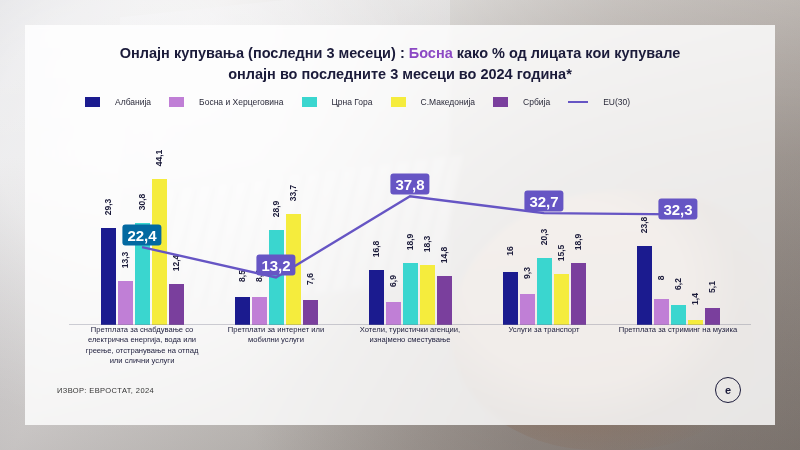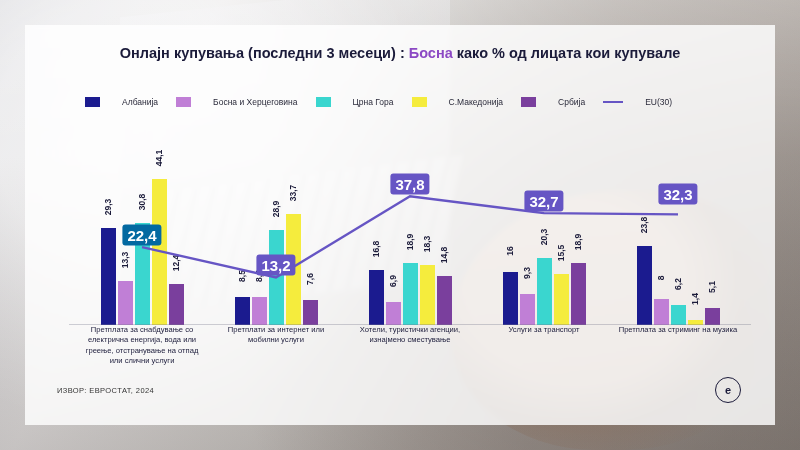--- a/index.html
+++ b/index.html
@@ -59,21 +59,21 @@
     color: #1b1b3a;
   }
   .title .accent { color: #8c49c4; }
 
   
   .legend {
     position: absolute; left: 60px; right: 40px; top: 72px;
     display: flex; align-items: center; gap: 18px;
     font-size: 8.5px; color: #2a2a3a;
   }
-  .legend-item { display: flex; align-items: center; gap: 22px; white-space: nowrap; }
+  .legend-item { display: flex; align-items: center; gap: 15px; white-space: nowrap; }
   .legend-swatch { width: 15px; height: 10px; display: inline-block; }
   .legend-line { width: 20px; height: 0; border-top: 2.4px solid #6655c4; display: inline-block; }
 
   
   .chart {
     position: absolute; left: 50px; right: 30px; top: 100px; height: 200px;
   }
   .groups {
     position: absolute; left: 0; right: 0; bottom: 0; top: 0;
     display: flex; justify-content: space-between; align-items: flex-end;
@@ -145,20 +145,21 @@
   <div class="bg-photo"></div>
   <div class="bg-laptop"></div>
   <div class="bg-keys"></div>
   <div class="bg-hand"></div>
   <div class="bg-vign"></div>
 
   <div class="card">
 
     <div class="title">
       <span>Онлајн купувања (последни 3 месеци) : </span><span class="accent">Босна</span><span> како % од лицата кои купувале</span><br>
+      <span>онлајн во последните 3 месеци во 2024 година*</span>
     </div>
 
     <div class="legend" id="legend">
         <div class="legend-item">
           <span class="legend-swatch" style="background: rgb(27, 27, 143);"></span>
           <span>Албанија</span>
         </div>
         <div class="legend-item">
           <span class="legend-swatch" style="background: rgb(192, 127, 214);"></span>
           <span>Босна и Херцеговина</span>
@@ -296,21 +297,21 @@
         </div>
       <div class="baseline"></div>
       <svg class="eu-svg" id="euline" viewBox="0 0 670 200">
           <polyline points="67,122.08000000000001 201,152.44 335,71.26000000000002 469,88.08999999999999 603,89.41000000000001" fill="none" stroke="#6655c4" stroke-width="2.4"></polyline>
         </svg>
       <div id="eubadges">
           <div class="eu-badge" style="left: 67px; top: 110.08px; background: #0369a1;">22,4</div>
           <div class="eu-badge" style="left: 201px; top: 140.44px; background: rgb(102, 85, 196);">13,2</div>
           <div class="eu-badge" style="left: 335px; top: 59.26px; background: rgb(102, 85, 196);">37,8</div>
           <div class="eu-badge" style="left: 469px; top: 76.09px; background: rgb(102, 85, 196);">32,7</div>
-          <div class="eu-badge" style="left: 603px; top: 69px; background: rgb(102, 85, 196);">32,3</div>
+          <div class="eu-badge" style="left: 603px; top: 84px; background: rgb(102, 85, 196);">32,3</div>
         </div>
     </div>
 
     <div class="cats" id="cats">
         <div class="cat">Претплата за снабдување со електрична енергија, вода или греење, отстранување на отпад или слични услуги</div>
         <div class="cat">Претплати за интернет или мобилни услуги</div>
         <div class="cat">Хотели, туристички агенции, изнајмено сместување</div>
         <div class="cat">Услуги за транспорт</div>
         <div class="cat">Претплата за стриминг на музика</div>
       </div>

